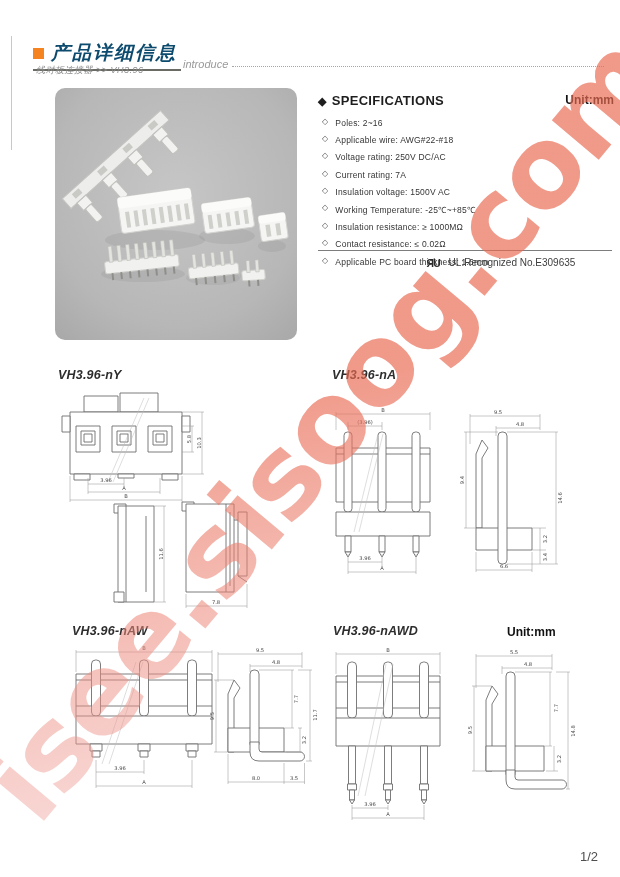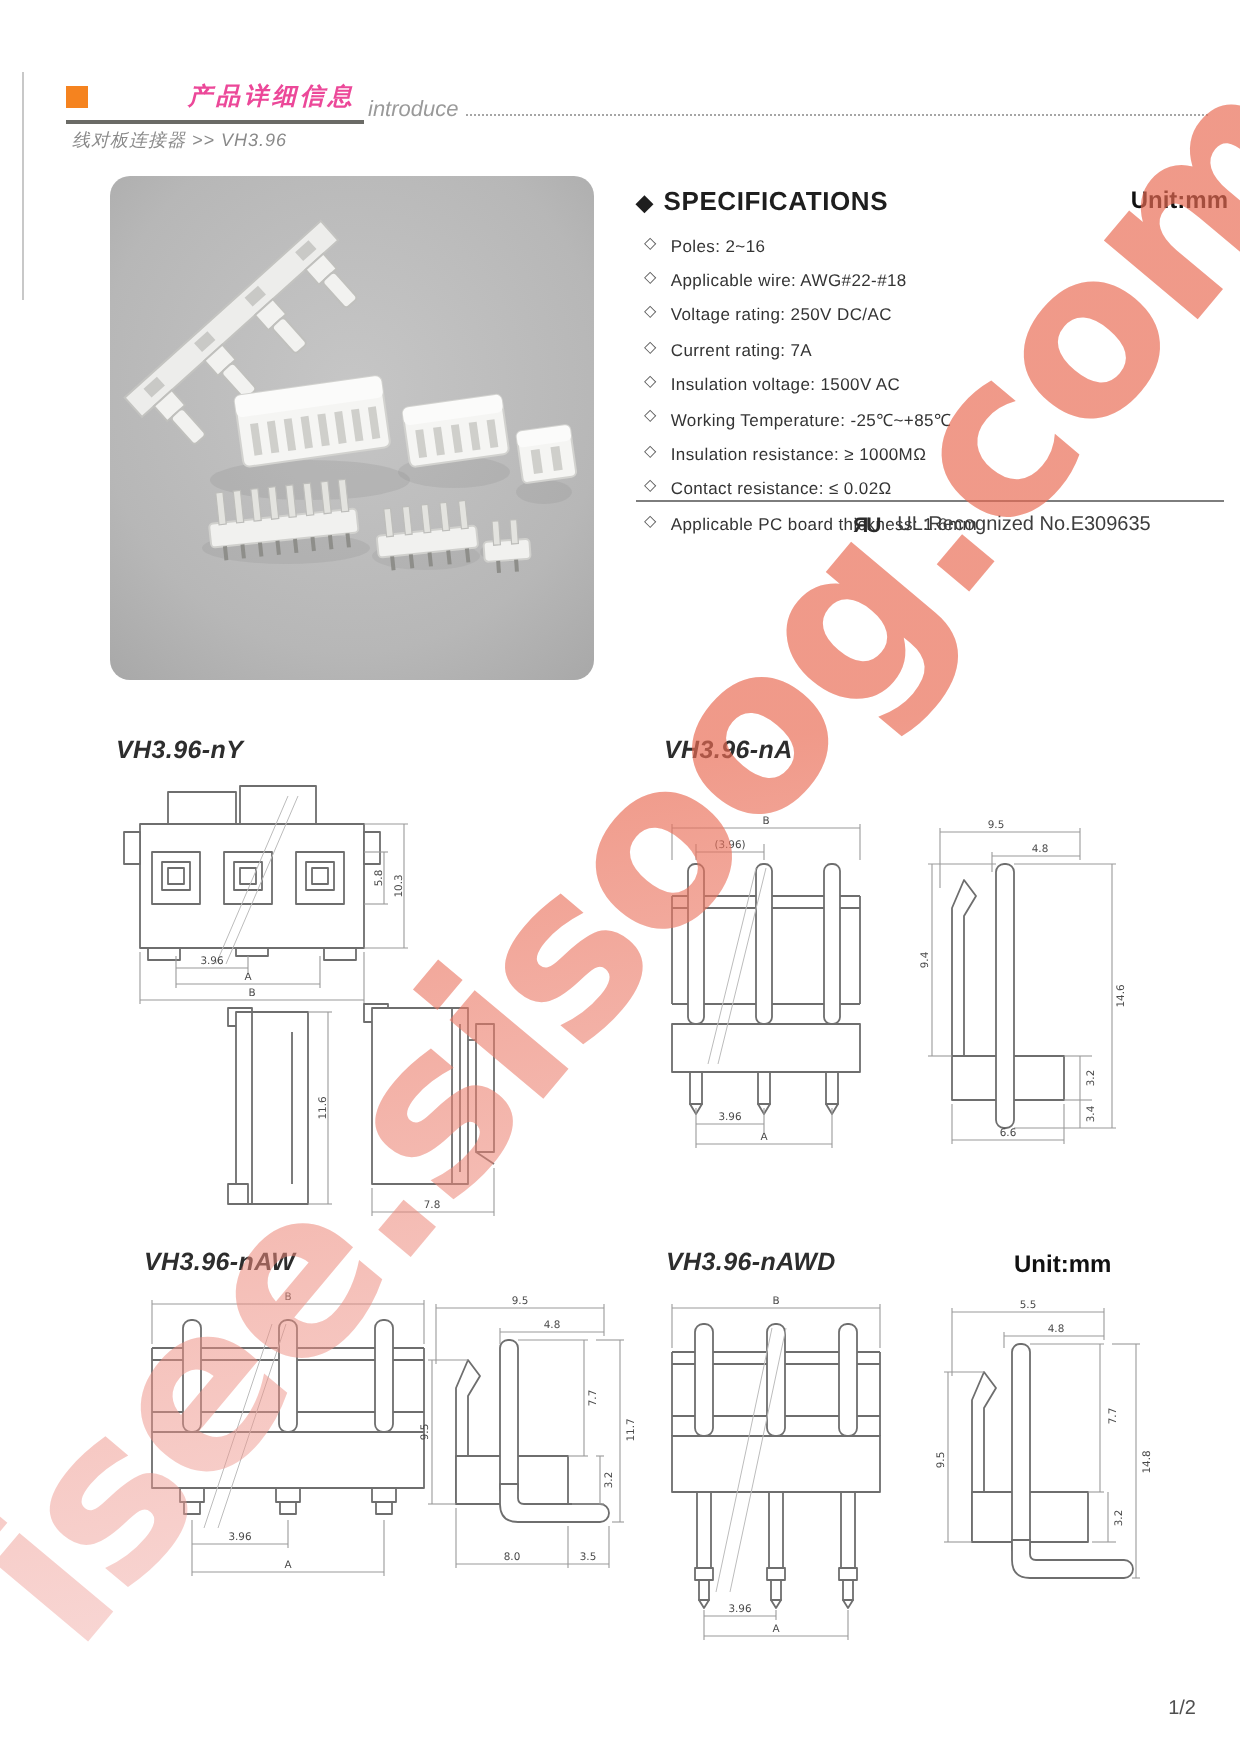--- a/index.html
+++ b/index.html
@@ -4,21 +4,21 @@
 <style>
   html,body{margin:0;padding:0;background:#fff;}
   #page{position:relative;width:620px;height:877px;background:#fff;overflow:hidden;
         font-family:"Liberation Sans",sans-serif;}
   
   .margin-line{position:absolute;left:11px;top:36px;width:1px;height:114px;background:#c8c8c8;}
   .header{position:absolute;left:33px;top:40px;right:16px;display:flex;align-items:flex-end;}
   .hdr-left{display:flex;align-items:center;gap:7px;border-bottom:2px solid #6b6b66;padding:0 4px 3px 0;}
   .sq{width:11px;height:11px;background:#f5831f;display:inline-block;}
   .title-zh{font-family:"Liberation Serif",serif;font-weight:bold;font-style:italic;
-            font-size:12px;color:#ec4899;letter-spacing:2px;white-space:nowrap;margin-left:43px;}
+            font-size:19px;color:#0c4a6e;letter-spacing:2px;white-space:nowrap;}
   .title-en{color:#9a9a9a;font-size:11px;margin:0 4px 1px 2px;font-style:italic;}
   .dotline{flex:1;border-bottom:1.5px dotted #a6a6a6;margin-bottom:4px;}
   .breadcrumb{position:absolute;left:36px;top:64px;font-size:9px;color:#8a8a8a;letter-spacing:.5px;font-style:italic;}
   
   .photo{position:absolute;left:55px;top:88px;width:242px;height:252px;border-radius:10px;overflow:hidden;}
   
   .specs{position:absolute;left:318px;top:93px;width:296px;}
   .specs-head{display:flex;justify-content:space-between;align-items:flex-start;}
   .specs-title{font-size:13px;font-weight:bold;color:#1e1e1e;letter-spacing:.3px;}
   .specs-title .bul{font-size:11px;margin-right:5px;color:#1e1e1e;}
@@ -38,21 +38,21 @@
   .unit2{position:absolute;font-size:12px;font-weight:bold;color:#111;}
   
   .drw{position:absolute;}
   .drw .o{fill:#fff;stroke:#6e6e6e;stroke-width:.9;stroke-linejoin:round;}
   .drw .ln{fill:none;stroke:#6e6e6e;stroke-width:.9;stroke-linejoin:round;}
   .drw .dim{fill:none;stroke:#9a9a9a;stroke-width:.55;}
   .drw .brk{fill:none;stroke:#bcbcbc;stroke-width:.5;}
   .drw text{font-family:"DejaVu Sans",sans-serif;font-size:5.2px;fill:#4a4a4a;text-anchor:middle;stroke:none;}
   
   .watermark{position:absolute;left:0;top:0;width:620px;height:877px;pointer-events:none;z-index:6;}
-  .footer-page{position:absolute;right:22px;top:849px;font-size:10px;color:#4f4f4f;z-index:7;}
+  .footer-page{position:absolute;right:22px;top:849px;font-size:13px;color:#4f4f4f;z-index:7;}
 </style>
 </head>
 <body>
 
 <div id="page">
 
   <div class="margin-line"></div>
 
   <div class="header">
     <div class="hdr-left">

